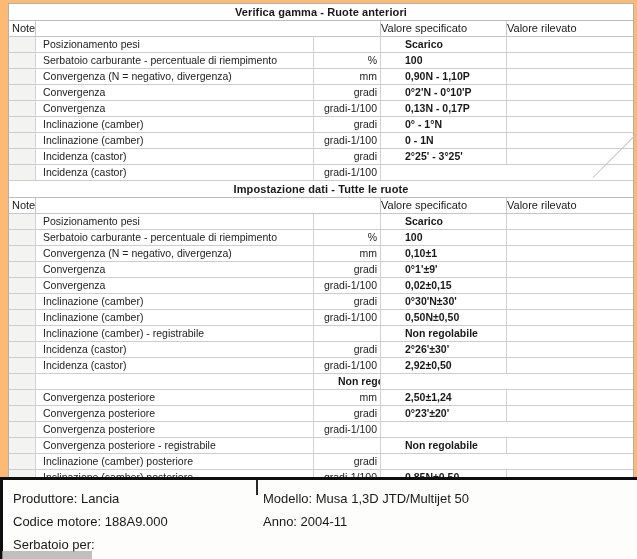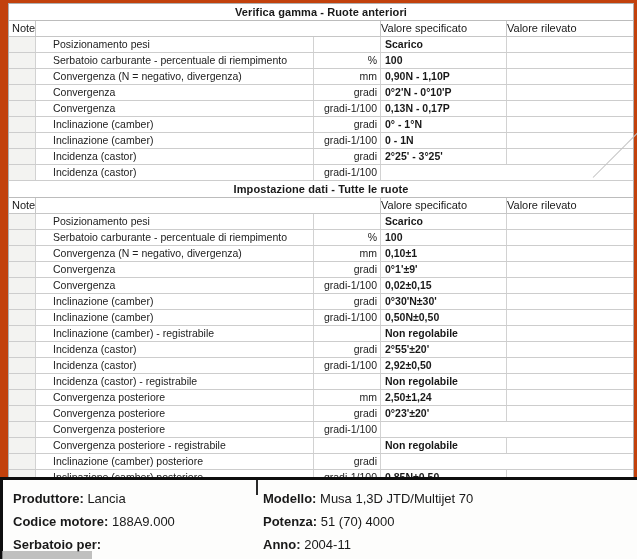--- a/index.html
+++ b/index.html
@@ -1,47 +1,47 @@
 <!DOCTYPE html>
 <html><head>
 <meta charset="utf-8">
 <style>
   html,body{margin:0;padding:0;background:#e8e8e8;}
   #page{
-    position:relative;width:637px;height:559px;background:#c2410c;
+    position:relative;width:637px;height:559px;background:#fdba74;
     font-family:"Liberation Sans","DejaVu Sans",sans-serif;color:#191919;
     overflow:hidden;
   }
   #tables{position:absolute;left:8px;top:3px;width:624px;border:1px solid #b0b0b0;border-bottom:none;background:#fff;}
   .ttitle{
     height:16px;line-height:16px;text-align:center;font-weight:bold;font-size:11px;
     border-bottom:1px solid #bcbcbc;letter-spacing:.1px;
   }
   .thead{display:grid;grid-template-columns:27px 345px 126px 1fr;height:15px;border-bottom:1px solid #c6c6c6;}
   .thead .hc{font-weight:normal;font-size:11px;line-height:15px;border-right:1px solid #c6c6c6;overflow:hidden;white-space:nowrap;}
   .thead .hc:last-child{border-right:none;}
   .h-note{padding-left:3px;}
   .h-spec,.h-meas{text-align:left;}
   .trow{display:grid;grid-template-columns:27px 278px 67px 126px 1fr;height:15px;border-bottom:1px solid #cdcdcd;}
   .cell{font-size:10.5px;line-height:14px;overflow:hidden;white-space:nowrap;border-right:1px solid #d2d2d2;}
   .cell.meas{border-right:none;}
   .cell.note{background:#f3f3f1;}
-  .cell.desc{padding-left:17px;color:#222;}
+  .cell.desc{padding-left:7px;color:#222;}
   .cell.unit{text-align:right;padding-right:3px;color:#222;}
-  .cell.val{font-weight:bold;padding-left:4px;}
+  .cell.val{font-weight:bold;padding-left:4px;margin-left:20px;}
   
   #footer{
     position:absolute;left:0;top:477px;width:637px;height:82px;
     border-top:3px solid #0e0e0e;border-left:3px solid #0e0e0e;background:#fdfdfc;
   }
   .fcol{position:absolute;top:7px;}
   .fcol.left{left:10px;}
   .fcol.right{left:260px;}
   .frow{height:23px;line-height:23px;font-size:13px;white-space:nowrap;}
-  .flabel{font-weight:bold;}
+  .flabel{font-weight:normal;}
   .fvalue{font-weight:normal;}
   
   #scratch{position:absolute;left:593px;top:177px;width:64px;border-top:1px solid #c3c3c3;transform:rotate(-45deg);transform-origin:left center;}
   #smudge{position:absolute;left:2px;top:551px;width:90px;height:8px;background:#ababab;opacity:.75;}
   #tick{position:absolute;left:256px;top:480px;width:2px;height:15px;background:#2a2a2a;}
 </style>
 </head>
 <body>
 
 <div id="page">
@@ -181,33 +181,32 @@
           <div class="cell note"></div>
           <div class="cell desc">Inclinazione (camber) - registrabile</div>
           <div class="cell unit"></div>
           <div class="cell val">Non regolabile</div>
           <div class="cell meas"></div>
         </div>
         <div class="trow">
           <div class="cell note"></div>
           <div class="cell desc">Incidenza (castor)</div>
           <div class="cell unit">gradi</div>
-          <div class="cell val">2°55'±20'</div>
+          <div class="cell val">2°26'±30'</div>
           <div class="cell meas"></div>
         </div>
         <div class="trow">
           <div class="cell note"></div>
           <div class="cell desc">Incidenza (castor)</div>
           <div class="cell unit">gradi-1/100</div>
           <div class="cell val">2,92±0,50</div>
           <div class="cell meas"></div>
         </div>
         <div class="trow">
           <div class="cell note"></div>
-          <div class="cell desc">Incidenza (castor) - registrabile</div>
           <div class="cell unit"></div>
           <div class="cell val">Non regolabile</div>
           <div class="cell meas"></div>
         </div>
         <div class="trow">
           <div class="cell note"></div>
           <div class="cell desc">Convergenza posteriore</div>
           <div class="cell unit">mm</div>
           <div class="cell val">2,50±1,24</div>
           <div class="cell meas"></div>
@@ -258,22 +257,21 @@
 
   <div id="scratch"></div>
 
   <div id="footer">
     <div class="fcol left">
         <div class="frow"><span class="flabel">Produttore:</span><span class="fvalue"> Lancia</span></div>
         <div class="frow"><span class="flabel">Codice motore:</span><span class="fvalue"> 188A9.000</span></div>
         <div class="frow"><span class="flabel">Serbatoio per:</span><span class="fvalue"></span></div>
       </div>
     <div class="fcol right">
-        <div class="frow"><span class="flabel">Modello:</span><span class="fvalue"> Musa  1,3D JTD/Multijet 70</span></div>
-        <div class="frow"><span class="flabel">Potenza:</span><span class="fvalue"> 51 (70) 4000</span></div>
+        <div class="frow"><span class="flabel">Modello:</span><span class="fvalue"> Musa  1,3D JTD/Multijet 50</span></div>
         <div class="frow"><span class="flabel">Anno:</span><span class="fvalue"> 2004-11</span></div>
       </div>
   </div>
 
   <div id="smudge"></div>
   <div id="tick"></div>
 
 </div>
 
 </body></html>

